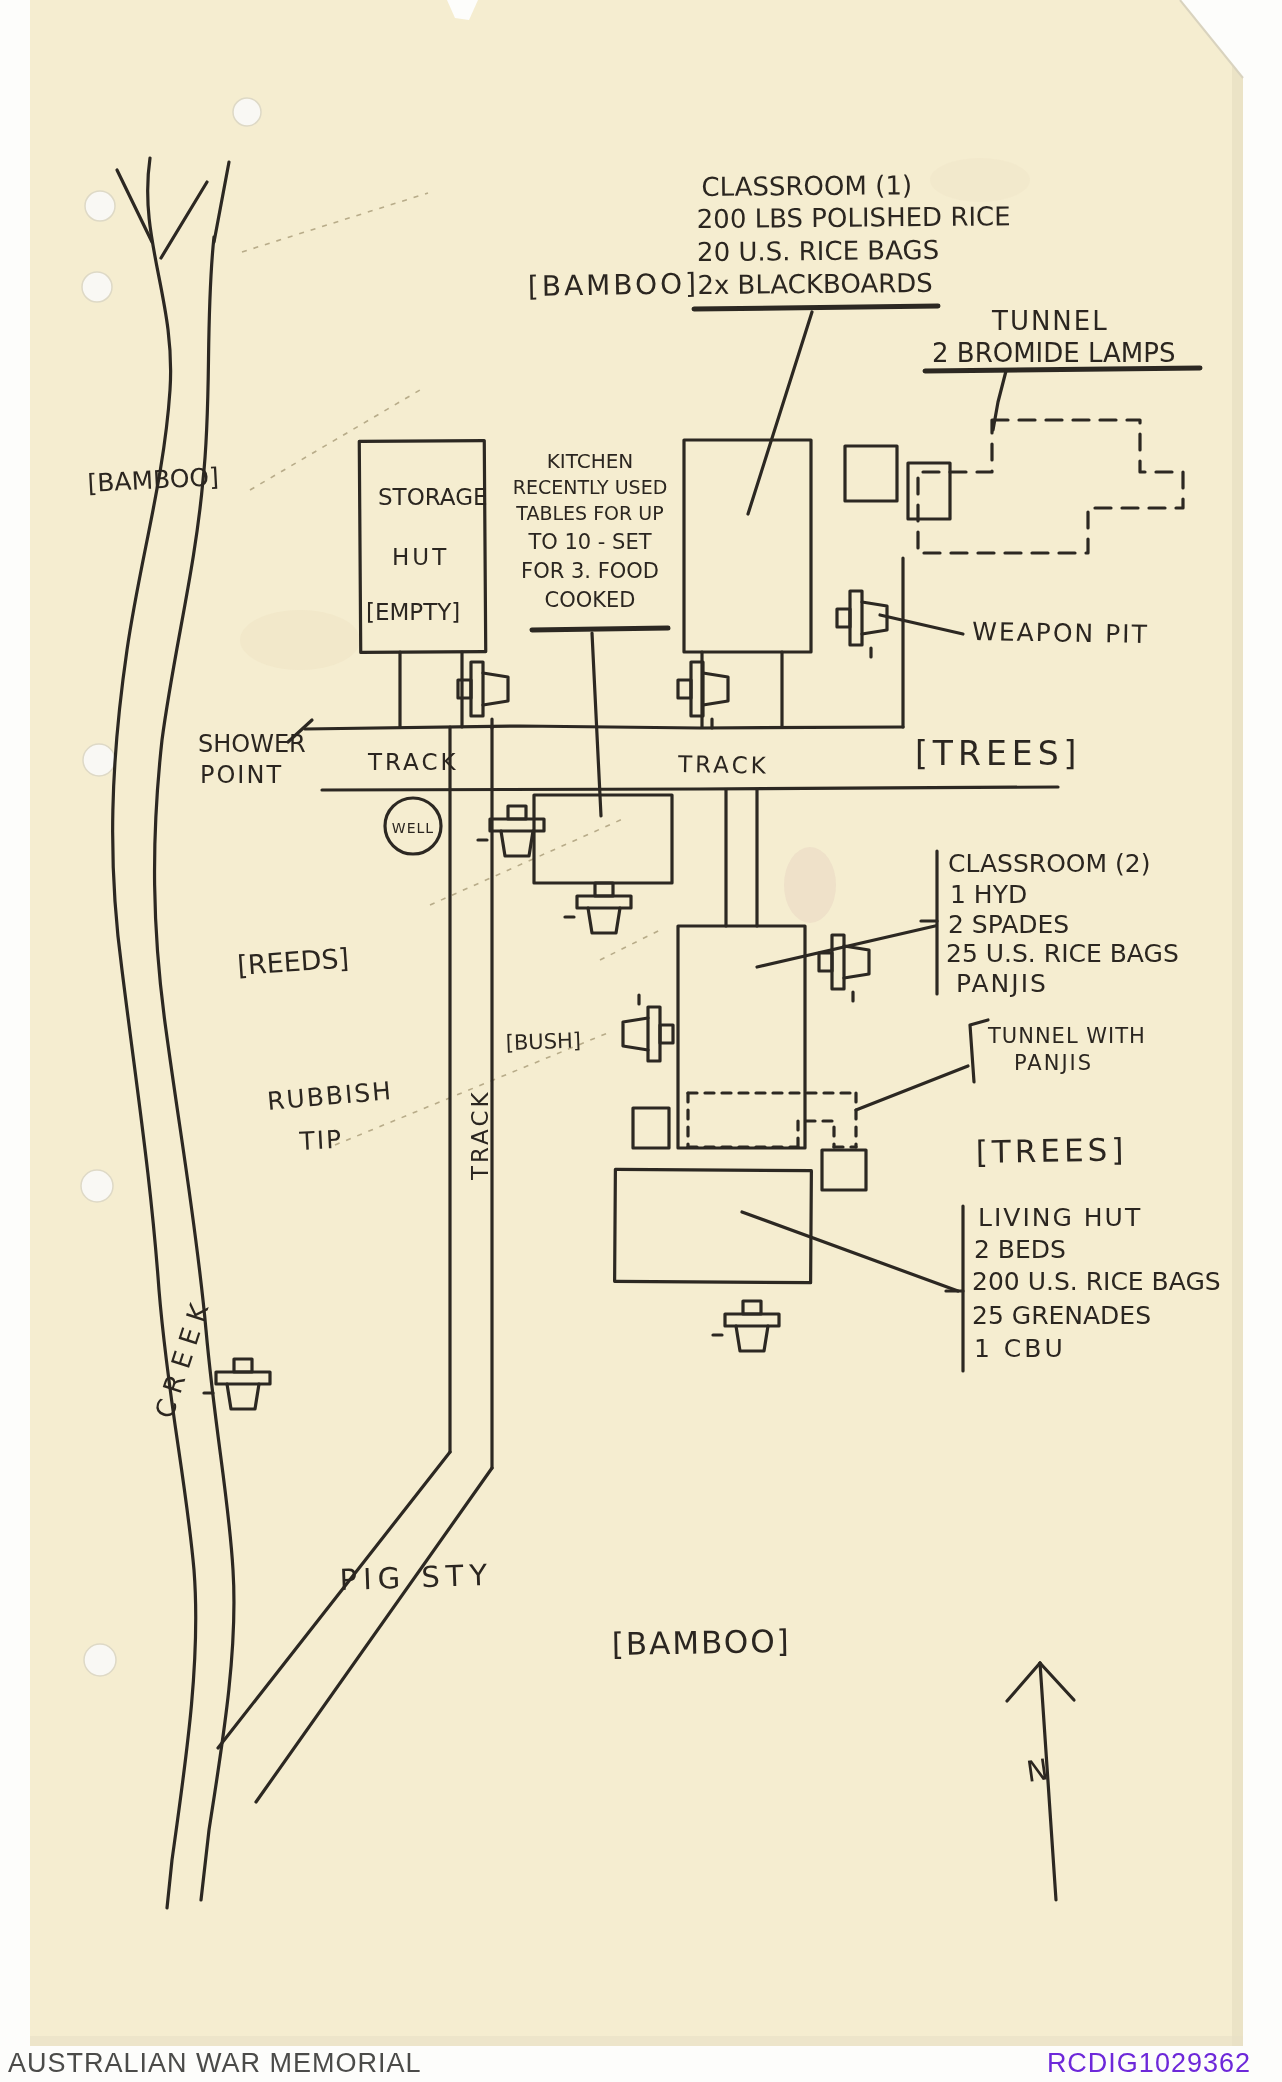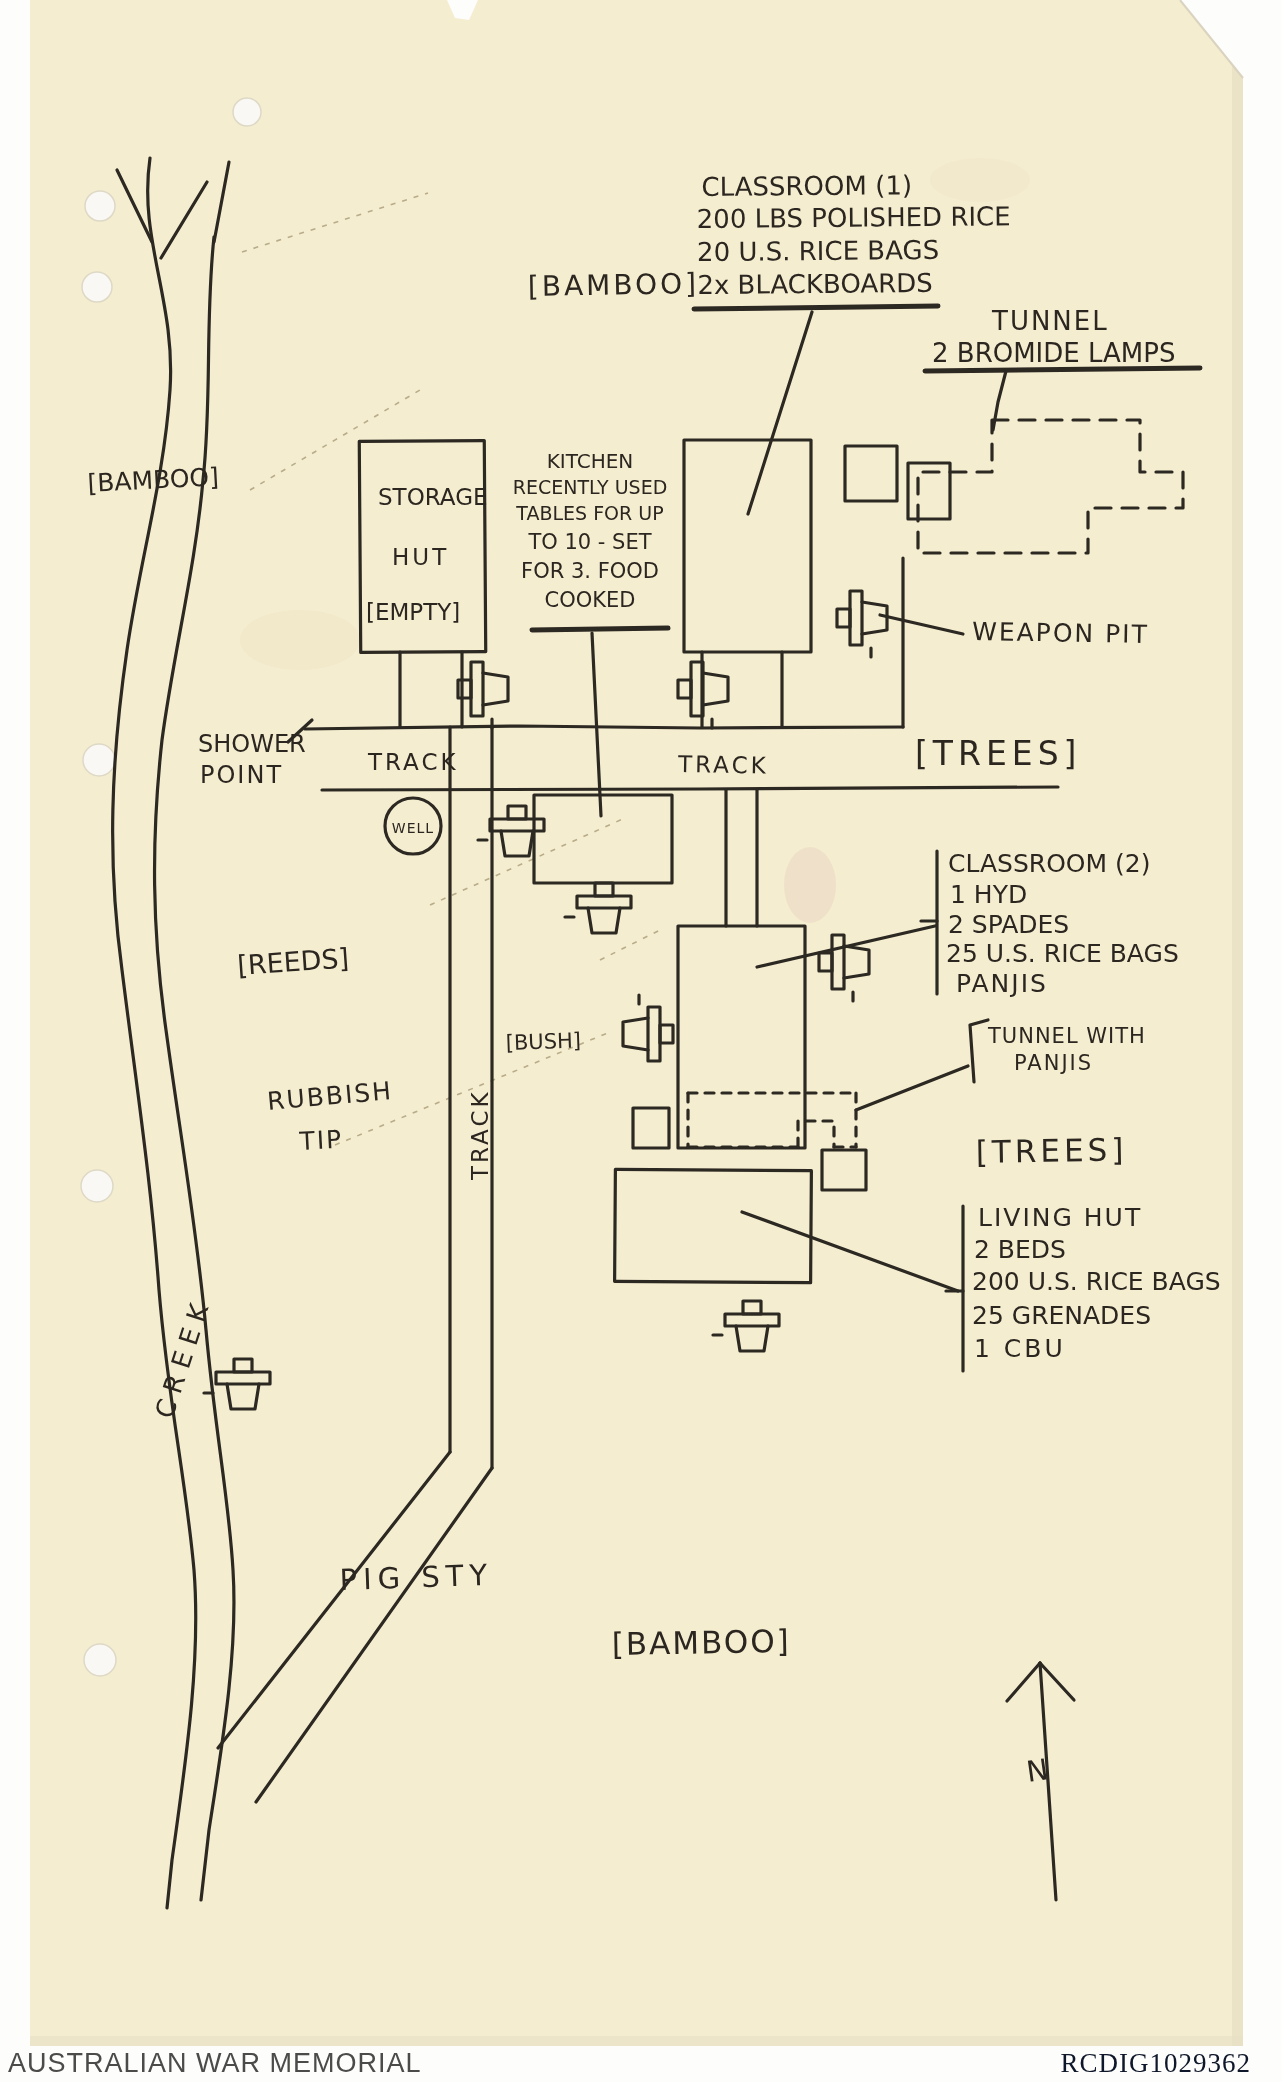--- a/index.html
+++ b/index.html
@@ -2,22 +2,22 @@
 <html><head>
 <meta charset="utf-8">
 <style>
   html,body{margin:0;padding:0;background:#f4f3ef;}
   .page{position:relative;width:1282px;height:2082px;background:#fdfdfb;overflow:hidden;
         font-family:"DejaVu Sans",sans-serif;}
   .scan-svg{position:absolute;left:0;top:0;}
   .footer{position:absolute;top:2046px;left:0;width:1259px;height:36px;background:#fdfdfb;}
   .footer-left{position:absolute;left:8px;top:2px;font-family:"Liberation Sans",sans-serif;
         font-size:27px;color:#4b4b49;letter-spacing:1px;}
-  .footer-right{position:absolute;right:8px;top:2px;font-family:Liberation Serif, serif;
-        font-size:27px;color:#0f172a;letter-spacing:1px;}
+  .footer-right{position:absolute;right:8px;top:2px;font-family:Liberation Sans, sans-serif;
+        font-size:27px;color:#6d28d9;letter-spacing:1px;}
   
   .ink{stroke:#2c2822;fill:none;stroke-width:3.2;stroke-linecap:round;stroke-linejoin:round;}
   .ink-thick{stroke:#2c2822;fill:none;stroke-width:5;stroke-linecap:round;}
   .dash{stroke-dasharray:16 11;}
   .dash2{stroke-dasharray:9 8;}
   .faint{stroke:#a39572;fill:none;stroke-width:1.6;stroke-dasharray:5 7;opacity:.75;}
   .hw{fill:#2b2620;font-family:"DejaVu Sans",sans-serif;font-weight:normal;}
   .hole{fill:#f9f8f4;stroke:#ded9c6;stroke-width:1.5;}
   .paper-edge{fill:#f5edd0;}
 </style>

